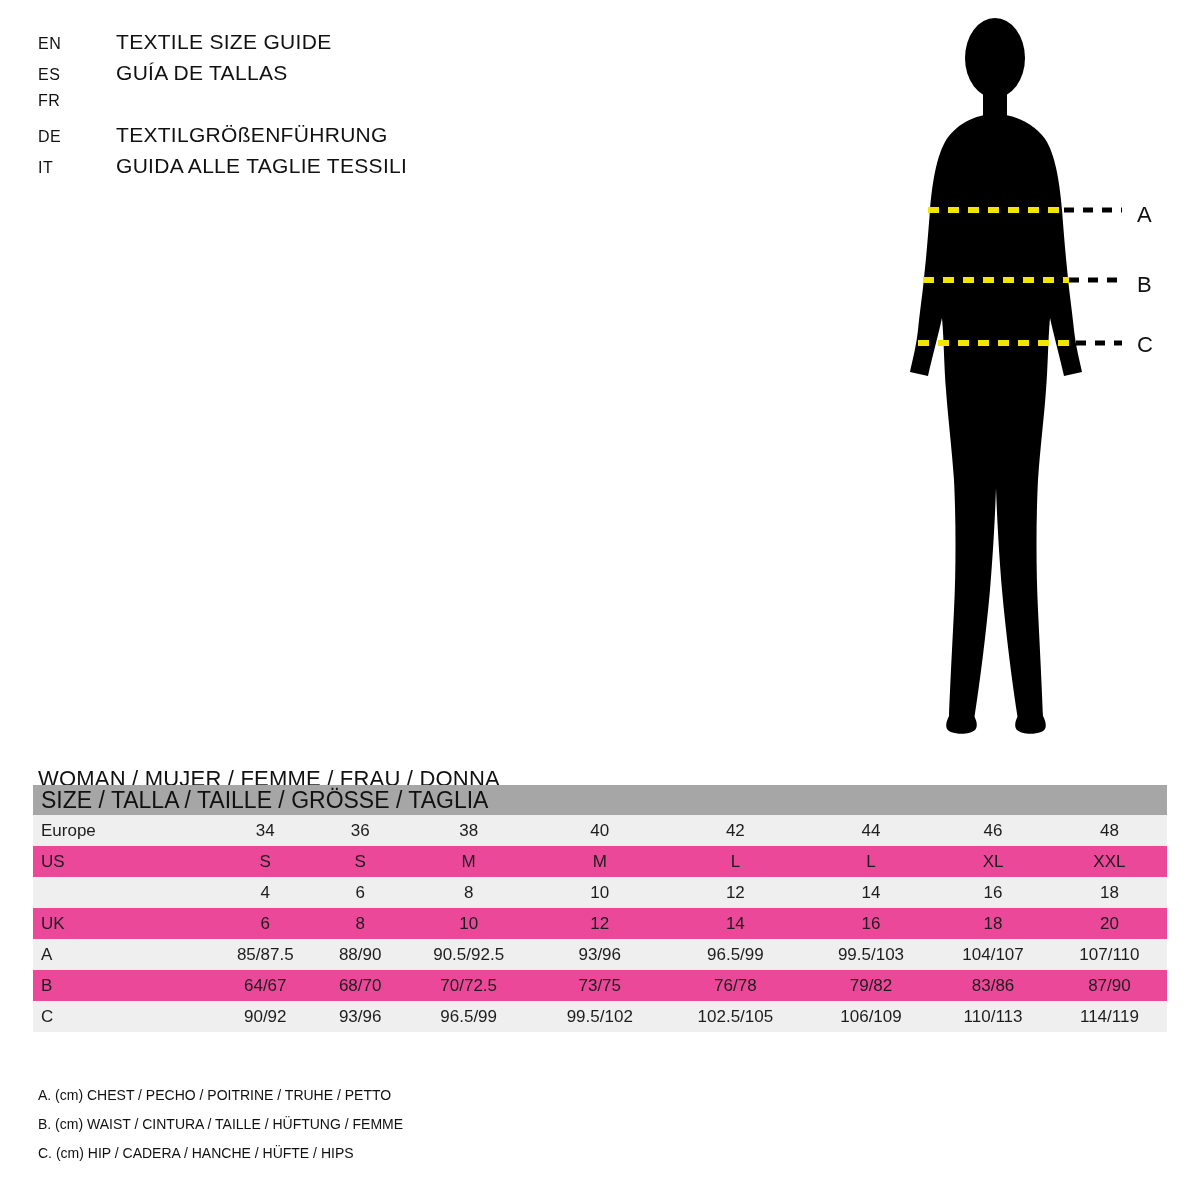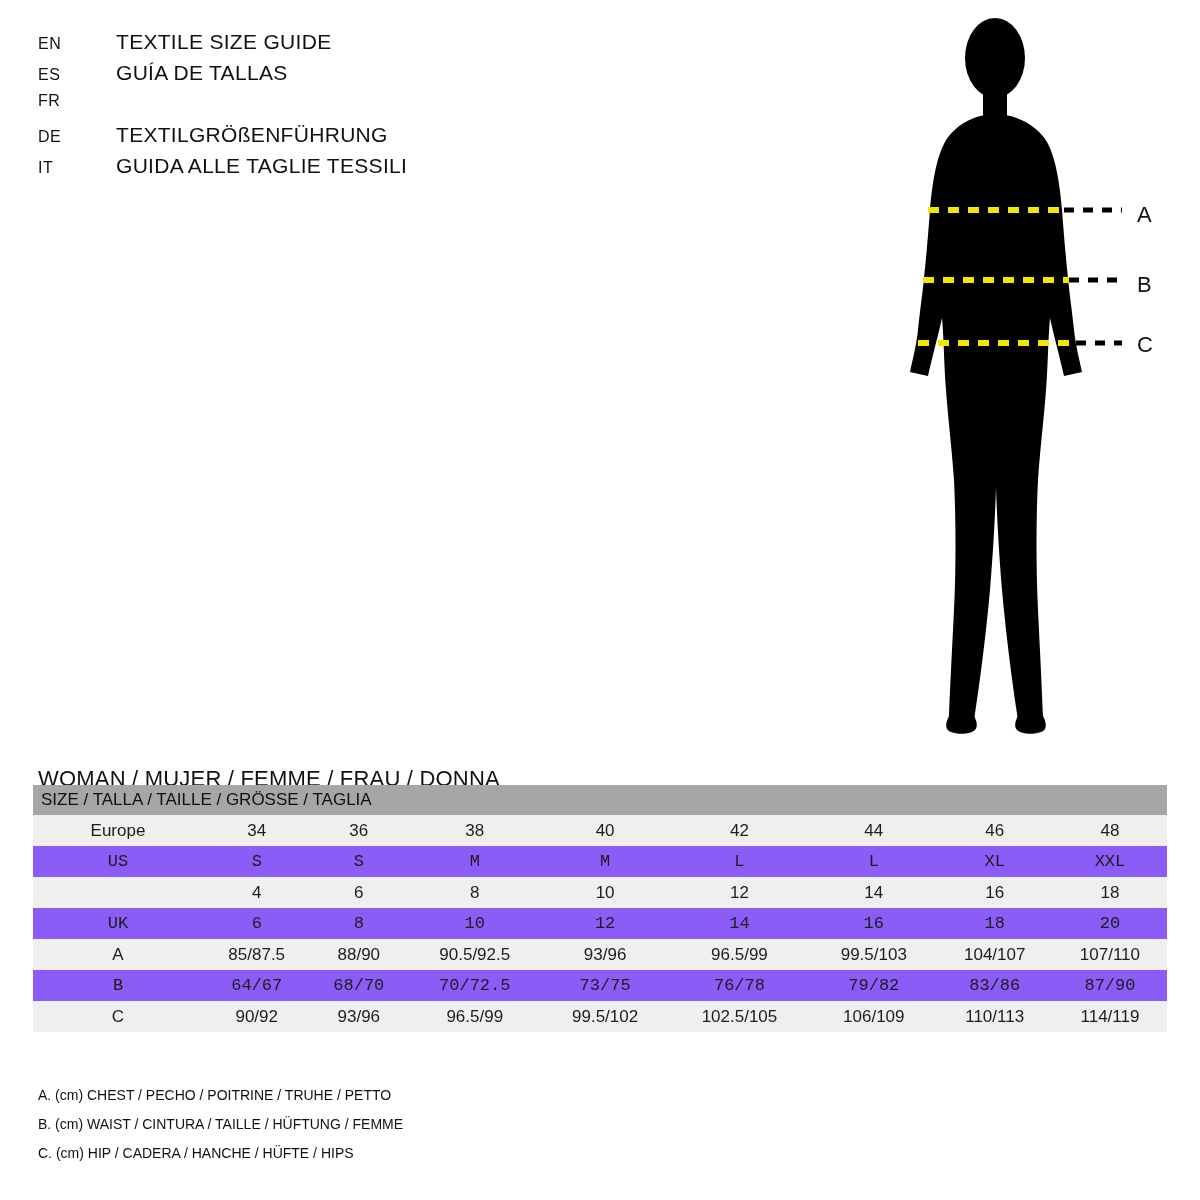--- a/index.html
+++ b/index.html
@@ -82,34 +82,34 @@
   }
   .size-table td, .size-table th {
     padding: 0;
     height: 31px;
     text-align: center;
     font-weight: normal;
     color: #1d1d1d;
     vertical-align: middle;
   }
   .size-table .rowlabel {
-    text-align: center;
-    padding-left: 0;
+    text-align: left;
+    padding-left: 8px;
     width: 170px;
   }
   .hdr-row td {
     background: #a6a6a6;
     text-align: left;
     padding-left: 8px;
-    font-size: 17px;
+    font-size: 23px;
     color: #111;
     height: 30px;
   }
   .row-light td { background: #efefef; }
-  .row-dark td  { background: #8b5cf6; font-family: Liberation Mono, monospace; }
+  .row-dark td  { background: #ec4899; }
 
   
   .footnotes {
     position: absolute;
     left: 38px;
     top: 1088px;
     width: 700px;
   }
   .footnote {
     font-size: 14px;

